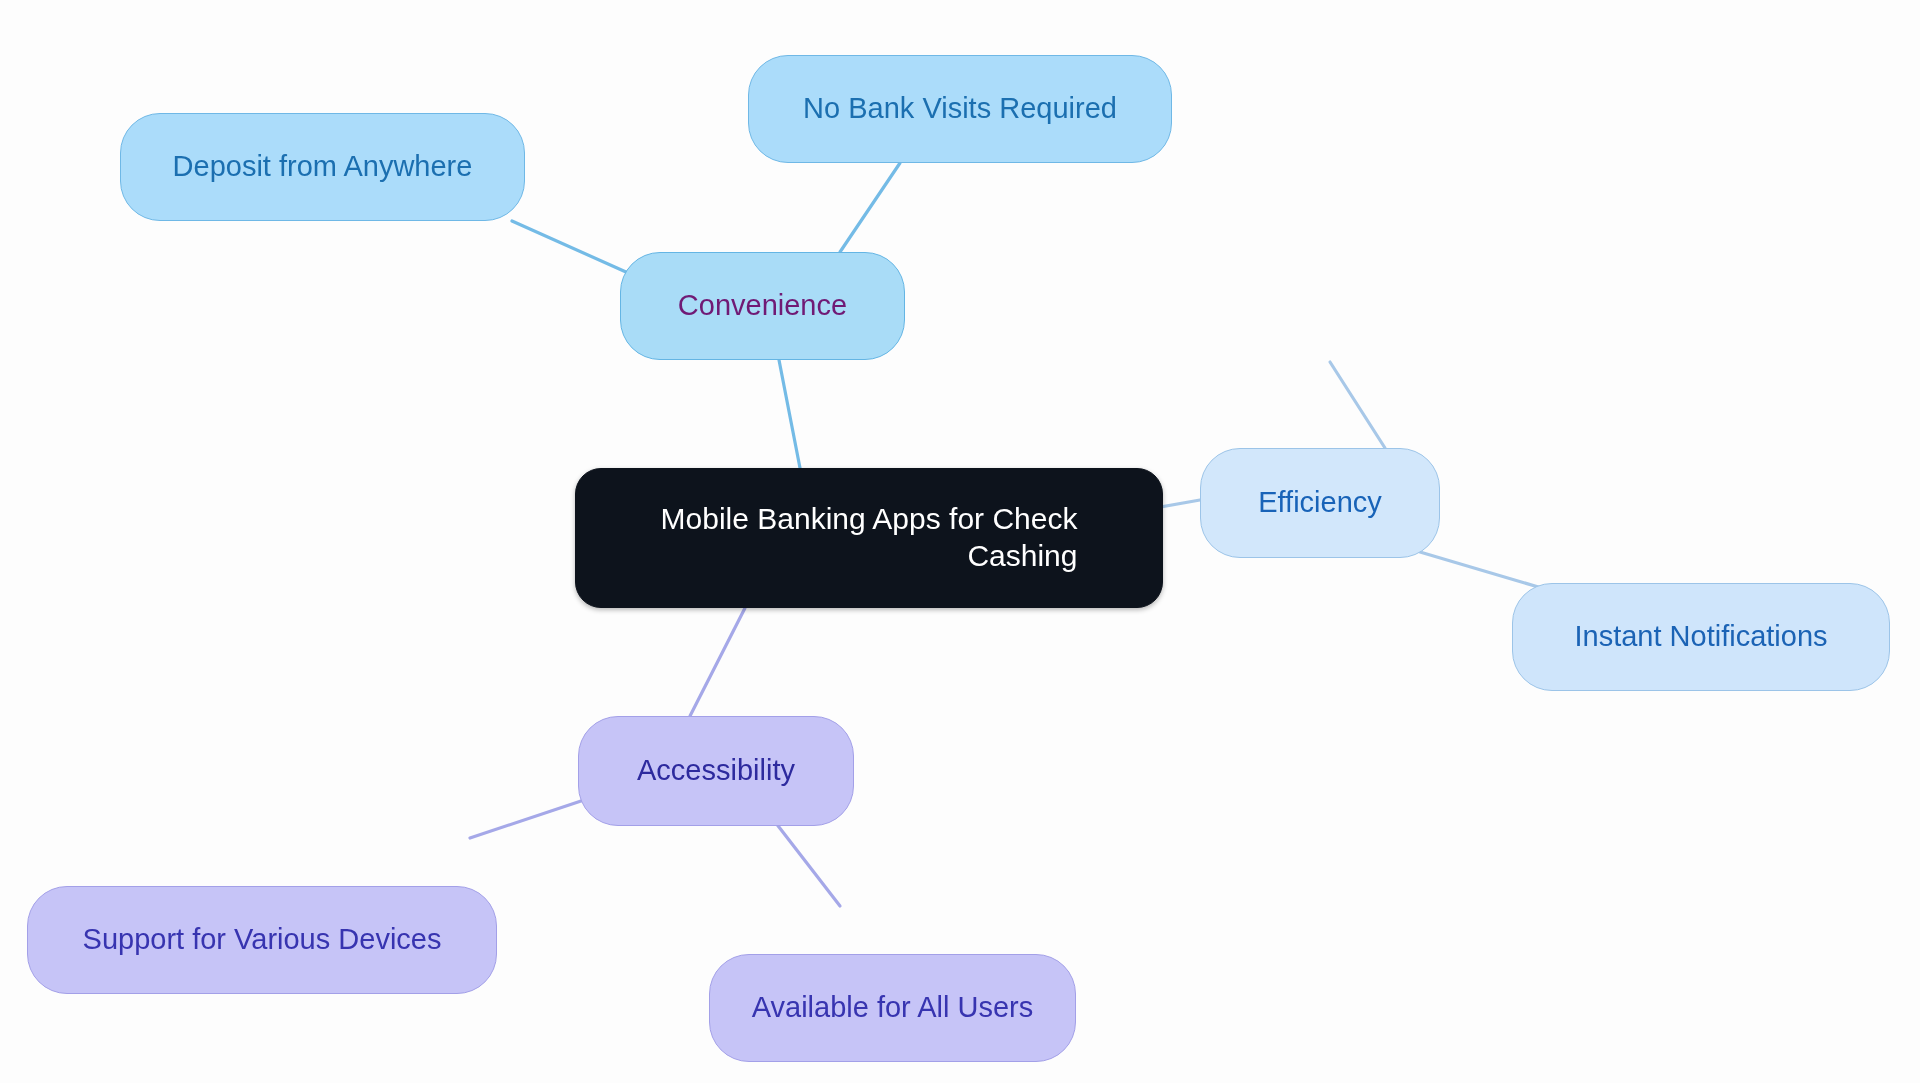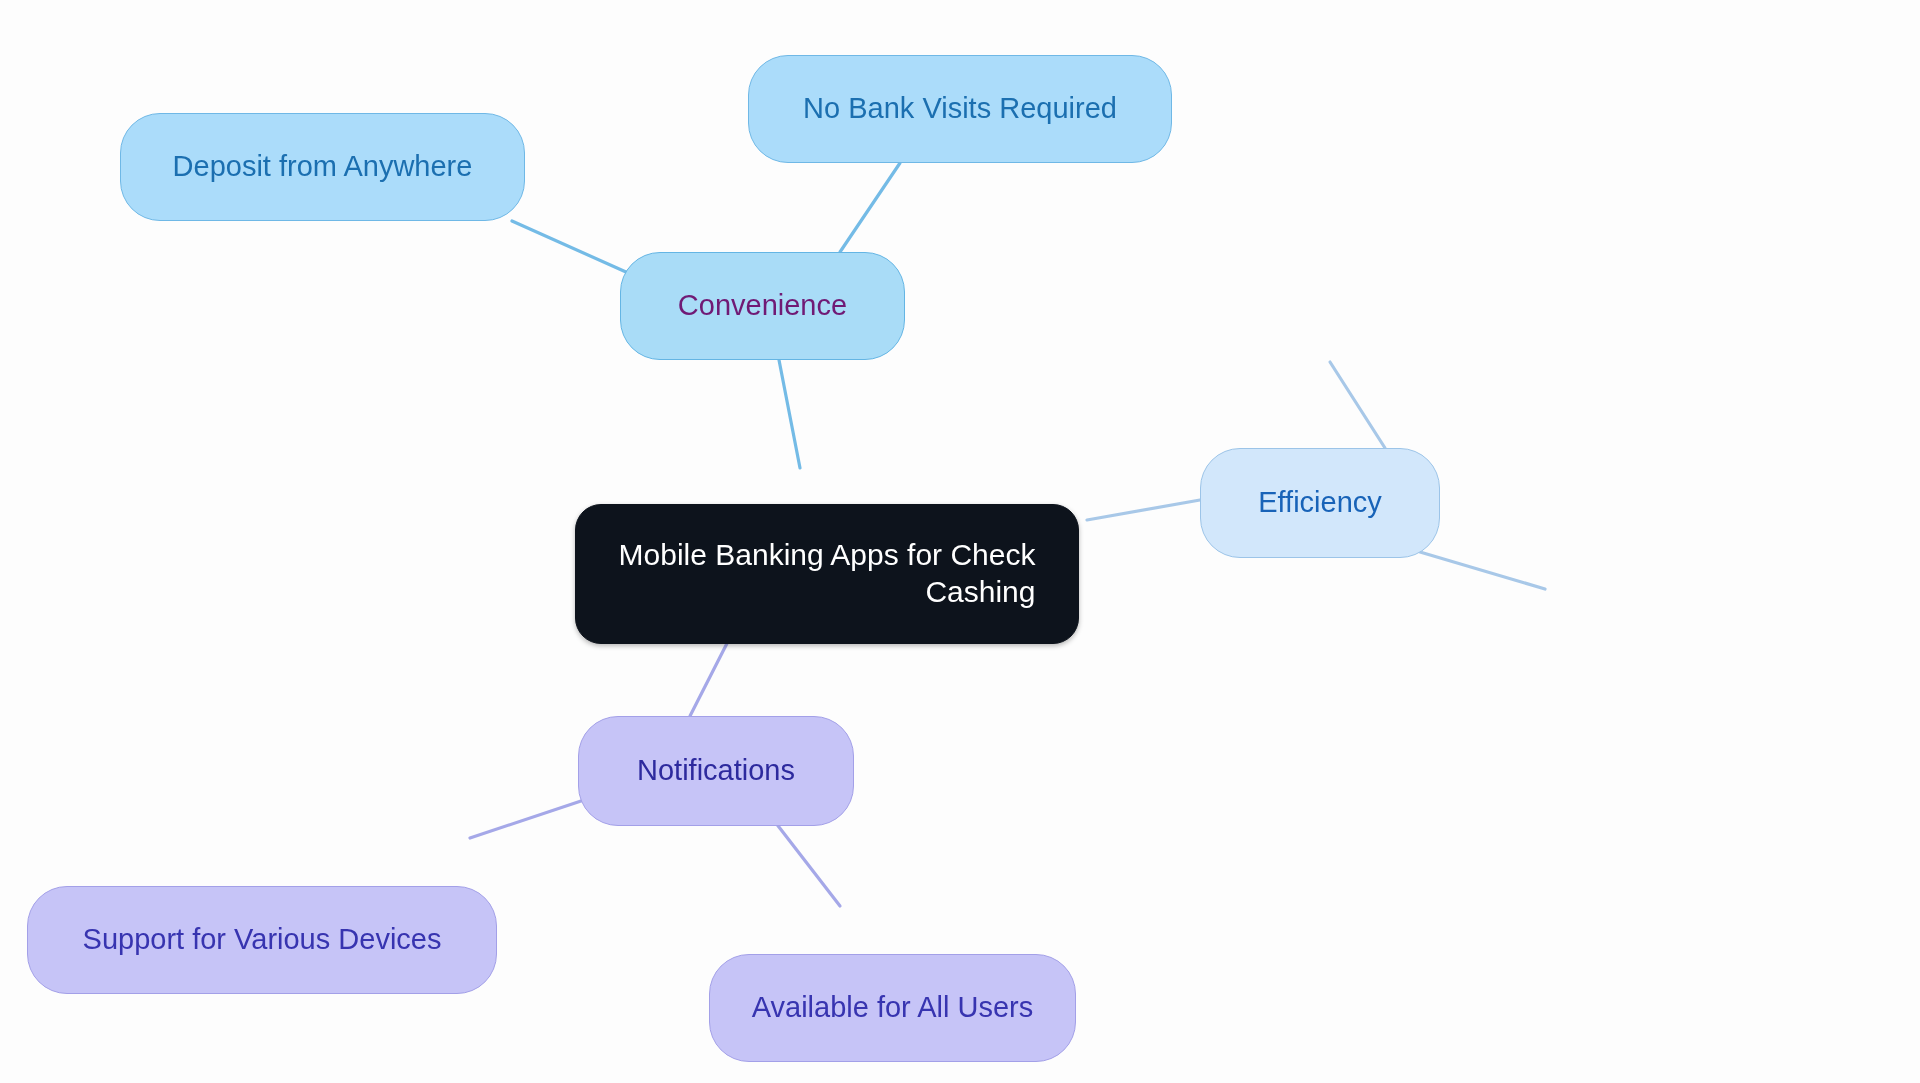--- a/index.html
+++ b/index.html
@@ -107,32 +107,33 @@
         <path d="M 840 252 L 900 163" stroke="#74bbe6" stroke-width="3.2" stroke-linecap="round" fill="none"></path>
         <path d="M 1087 520 L 1200 500" stroke="#a8c8e8" stroke-width="3.2" stroke-linecap="round" fill="none"></path>
         <path d="M 1385 448 L 1330 362" stroke="#a8c8e8" stroke-width="3.2" stroke-linecap="round" fill="none"></path>
         <path d="M 1420 552 L 1545 589" stroke="#a8c8e8" stroke-width="3.2" stroke-linecap="round" fill="none"></path>
         <path d="M 745 608 L 690 716" stroke="#a5a8e8" stroke-width="3.2" stroke-linecap="round" fill="none"></path>
         <path d="M 584 800 L 470 838" stroke="#a5a8e8" stroke-width="3.2" stroke-linecap="round" fill="none"></path>
         <path d="M 772 818 L 840 906" stroke="#a5a8e8" stroke-width="3.2" stroke-linecap="round" fill="none"></path>
       </g>
   </svg>
 
-  <div class="node node-root" style="left: 575px; top: 468px; width: 504px; height: 140px; background: rgb(13, 19, 28); color: rgb(255, 255, 255); margin-top: 36px;">Mobile Banking Apps for Check
+  <div class="node node-root" style="left: 575px; top: 468px; width: 588px; height: 140px; background: rgb(13, 19, 28); color: rgb(255, 255, 255);">Mobile Banking Apps for Check
 Cashing</div>
 
   <div class="node node-branch-blue" style="left: 620px; top: 252px; width: 285px; height: 108px; background: rgb(169, 220, 247); border-color: rgb(100, 181, 228); color: #701a75;">Convenience</div>
 
   <div class="node node-leaf-blue" style="left: 120px; top: 113px; width: 405px; height: 108px; background: rgb(171, 220, 250); border-color: rgb(111, 184, 230); color: rgb(27, 111, 176);">Deposit from Anywhere</div>
 
   <div class="node node-leaf-blue" style="left: 748px; top: 55px; width: 424px; height: 108px; background: rgb(171, 220, 250); border-color: rgb(111, 184, 230); color: rgb(27, 111, 176);">No Bank Visits Required</div>
 
   <div class="node node-branch-pale" style="left: 1200px; top: 448px; width: 240px; height: 110px; background: rgb(210, 231, 251); border-color: rgb(156, 196, 232); color: rgb(24, 99, 184);">Efficiency</div>
 
 
+  <div class="node node-leaf-pale" style="left: 1512px; top: 583px; width: 378px; height: 108px; background: rgb(207, 229, 251); border-color: rgb(156, 196, 232); color: rgb(27, 99, 181);">Instant Notifications</div>
 
-  <div class="node node-branch-purple" style="left: 578px; top: 716px; width: 276px; height: 110px; background: rgb(198, 196, 247); border-color: rgb(163, 160, 232); color: rgb(45, 42, 158);">Notifications</div>
+  <div class="node node-branch-purple" style="left: 578px; top: 716px; width: 276px; height: 110px; background: rgb(198, 196, 247); border-color: rgb(163, 160, 232); color: rgb(45, 42, 158);">Accessibility</div>
 
   <div class="node node-leaf-purple" style="left: 27px; top: 838px; width: 470px; height: 108px; background: rgb(198, 196, 247); border-color: rgb(163, 160, 232); color: rgb(55, 52, 176);">Support for Various Devices</div>
 
   <div class="node node-leaf-purple" style="left: 709px; top: 906px; width: 367px; height: 108px; background: rgb(198, 196, 247); border-color: rgb(163, 160, 232); color: rgb(55, 52, 176);">Available for All Users</div>
 
 </div>
 
 </body></html>

